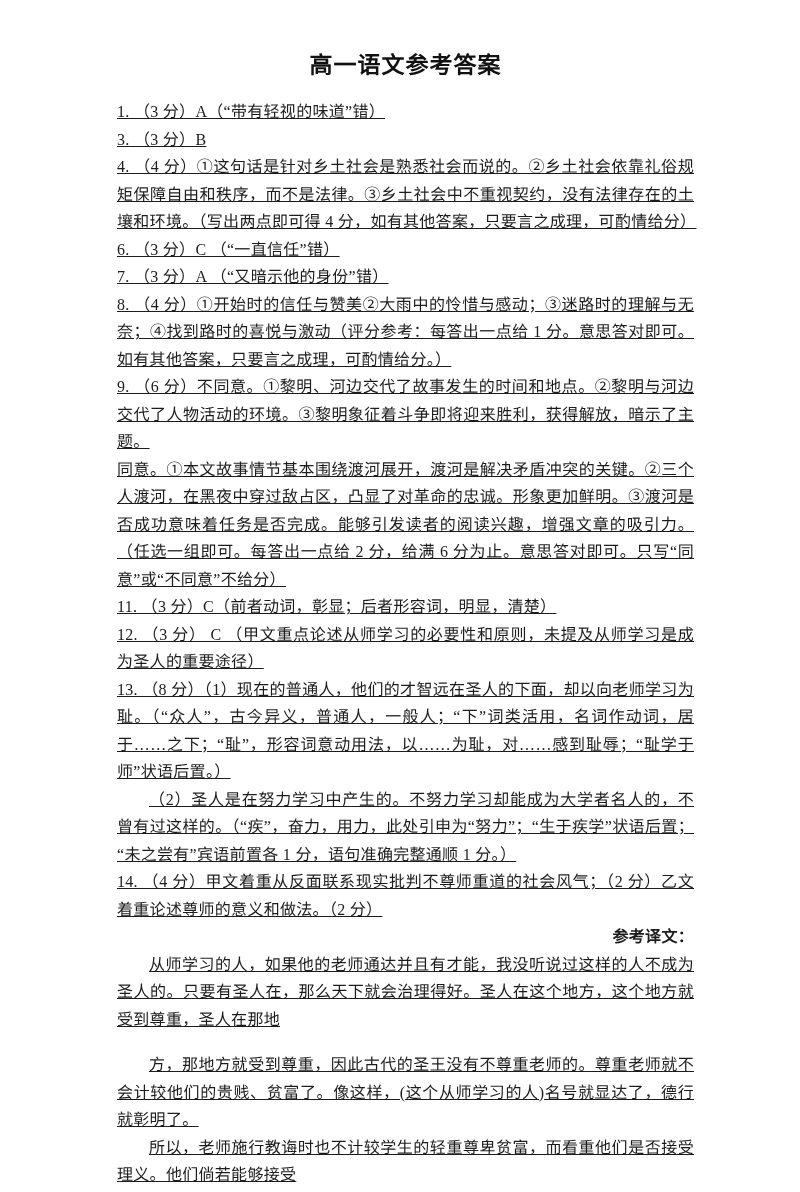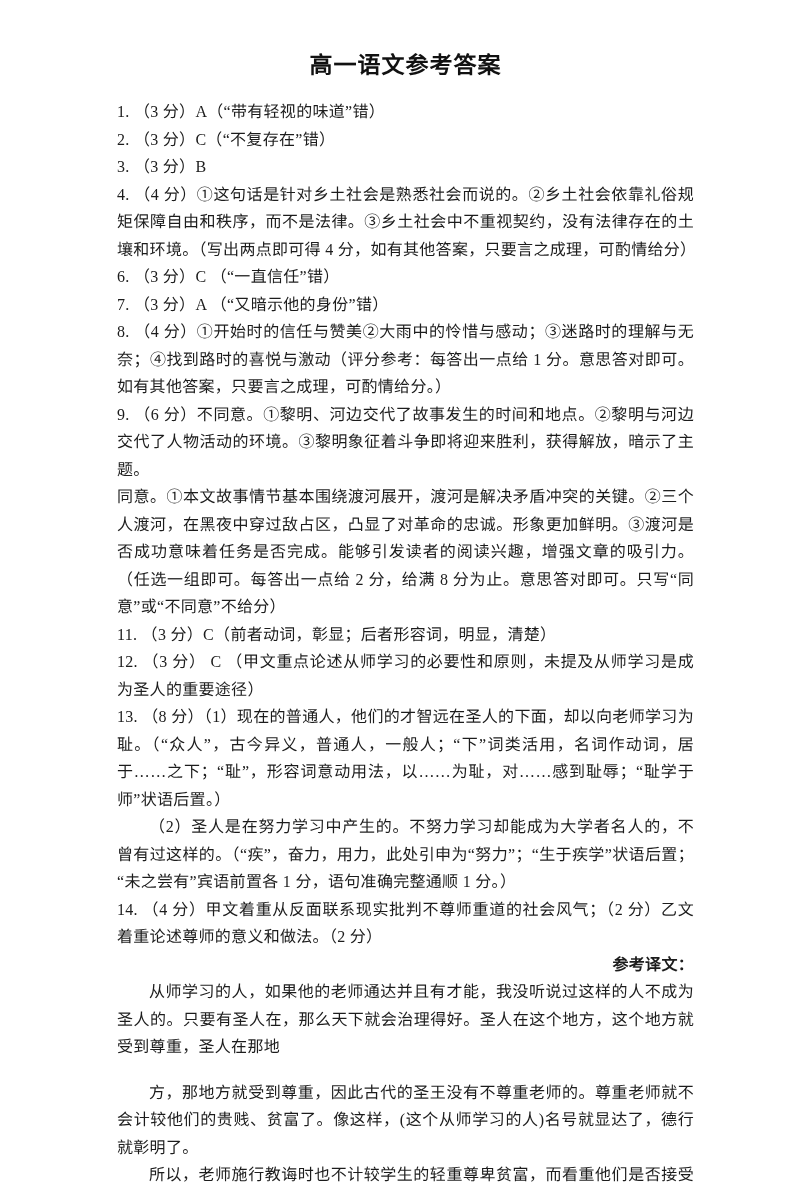--- a/index.html
+++ b/index.html
@@ -28,20 +28,21 @@
     line-height: 30px;
     font-weight: bold;
     font-family: "Liberation Sans", "DejaVu Sans", sans-serif;
     letter-spacing: 1px;
     color: #111111;
   }
   .para {
     margin: 0;
     text-align: justify;
     letter-spacing: 0.3px;
+    text-decoration: underline;
   }
   .indent {
     text-indent: 2em;
   }
   .gap-top {
     margin-top: 18px;
   }
   .section-heading {
     margin: 0;
     font-weight: bold;
@@ -50,28 +51,27 @@
   }
 </style>
 </head>
 <body>
 
 <div class="page">
 
   <h1 class="doc-title">高一语文参考答案</h1>
 
   <p class="para">1. （3 分）A（“带有轻视的味道”错）</p>
-  <p class="para">2. （3 分）C（“不复存在”错）</p>
   <p class="para">3. （3 分）B</p>
   <p class="para">4. （4 分）①这句话是针对乡土社会是熟悉社会而说的。②乡土社会依靠礼俗规矩保障自由和秩序，而不是法律。③乡土社会中不重视契约，没有法律存在的土壤和环境。（写出两点即可得 4 分，如有其他答案，只要言之成理，可酌情给分）</p>
   <p class="para">6. （3 分）C （“一直信任”错）</p>
   <p class="para">7. （3 分）A （“又暗示他的身份”错）</p>
   <p class="para">8. （4 分）①开始时的信任与赞美②大雨中的怜惜与感动；③迷路时的理解与无奈；④找到路时的喜悦与激动（评分参考：每答出一点给 1 分。意思答对即可。如有其他答案，只要言之成理，可酌情给分。）</p>
   <p class="para">9. （6 分）不同意。①黎明、河边交代了故事发生的时间和地点。②黎明与河边交代了人物活动的环境。③黎明象征着斗争即将迎来胜利，获得解放，暗示了主题。</p>
-  <p class="para">同意。①本文故事情节基本围绕渡河展开，渡河是解决矛盾冲突的关键。②三个人渡河，在黑夜中穿过敌占区，凸显了对革命的忠诚。形象更加鲜明。③渡河是否成功意味着任务是否完成。能够引发读者的阅读兴趣，增强文章的吸引力。（任选一组即可。每答出一点给 2 分，给满 8 分为止。意思答对即可。只写“同意”或“不同意”不给分）</p>
+  <p class="para">同意。①本文故事情节基本围绕渡河展开，渡河是解决矛盾冲突的关键。②三个人渡河，在黑夜中穿过敌占区，凸显了对革命的忠诚。形象更加鲜明。③渡河是否成功意味着任务是否完成。能够引发读者的阅读兴趣，增强文章的吸引力。（任选一组即可。每答出一点给 2 分，给满 6 分为止。意思答对即可。只写“同意”或“不同意”不给分）</p>
   <p class="para">11. （3 分）C（前者动词，彰显；后者形容词，明显，清楚）</p>
   <p class="para">12. （3 分） C （甲文重点论述从师学习的必要性和原则，未提及从师学习是成为圣人的重要途径）</p>
   <p class="para">13. （8 分）（1）现在的普通人，他们的才智远在圣人的下面，却以向老师学习为耻。（“众人”，古今异义，普通人，一般人；“下”词类活用，名词作动词，居于……之下；“耻”，形容词意动用法，以……为耻，对……感到耻辱；“耻学于师”状语后置。）</p>
   <p class="para indent">（2）圣人是在努力学习中产生的。不努力学习却能成为大学者名人的，不曾有过这样的。（“疾”，奋力，用力，此处引申为“努力”；“生于疾学”状语后置；“未之尝有”宾语前置各 1 分，语句准确完整通顺 1 分。）</p>
   <p class="para">14. （4 分）甲文着重从反面联系现实批判不尊师重道的社会风气；（2 分）乙文着重论述尊师的意义和做法。（2 分）</p>
 
   <p class="section-heading">参考译文：</p>
 
   <p class="para indent">从师学习的人，如果他的老师通达并且有才能，我没听说过这样的人不成为圣人的。只要有圣人在，那么天下就会治理得好。圣人在这个地方，这个地方就受到尊重，圣人在那地</p>
   <p class="para indent gap-top">方，那地方就受到尊重，因此古代的圣王没有不尊重老师的。尊重老师就不会计较他们的贵贱、贫富了。像这样，(这个从师学习的人)名号就显达了，德行就彰明了。</p>

